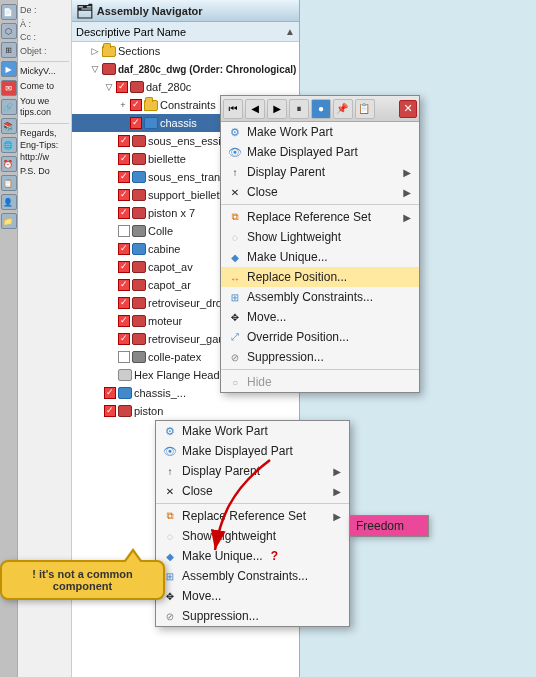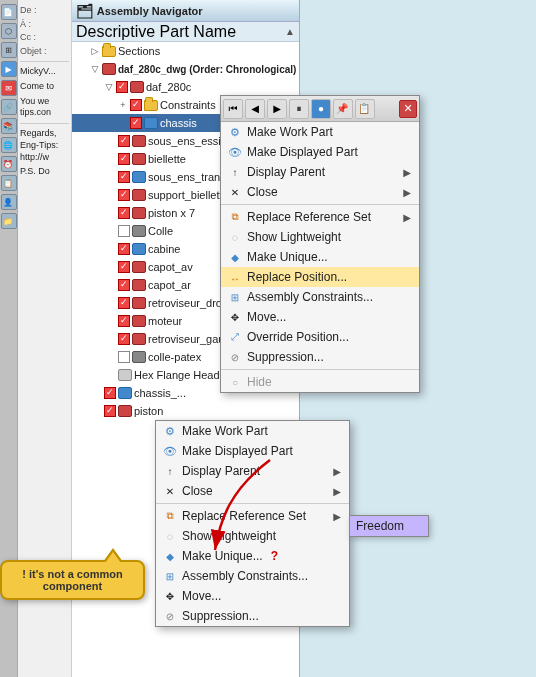--- a/index.html
+++ b/index.html
@@ -237,33 +237,33 @@
       z-index: 100;
       font-size: 12px;
     }
 
     
     .submenu-freedom {
       position: absolute;
       left: 349px;
       top: 515px;
       width: 80px;
-      background: #c4b5fd;
+      background: #ec4899;
       border: 1px solid #888;
       box-shadow: 2px 2px 6px rgba(0,0,0,0.25);
       z-index: 101;
       font-size: 12px;
     }
 
     
     .speech-bubble {
       position: absolute;
       left: 0px;
       top: 560px;
-      width: 145px;
+      width: 165px;
       background: #f5c842;
       border: 2px solid #c09000;
       border-radius: 8px;
       padding: 6px 8px;
       font-size: 11px;
       font-weight: bold;
       color: #333;
       text-align: center;
       z-index: 300;
       box-shadow: 2px 2px 6px rgba(0,0,0,0.3);
@@ -334,21 +334,21 @@
 </div>
 
 <div class="tree-panel" style="left:72px;width:228px;">
 
   <div class="tree-header">
     <span style="font-size:14px;">🗂</span>
     <span>Assembly Navigator</span>
   </div>
 
   <div class="tree-title-row">
-    <span style="font-size:16px;">Descriptive Part Name</span>
+    <span style="font-size:11px;">Descriptive Part Name</span>
     <span class="sort-icon">▲</span>
   </div>
 
   <div class="tree-item indent-1">
     <span class="expand-icon">▷</span>
     <span class="folder-icon"></span>
     <span class="item-text">Sections</span>
   </div>
 
   <div class="tree-item indent-1">

